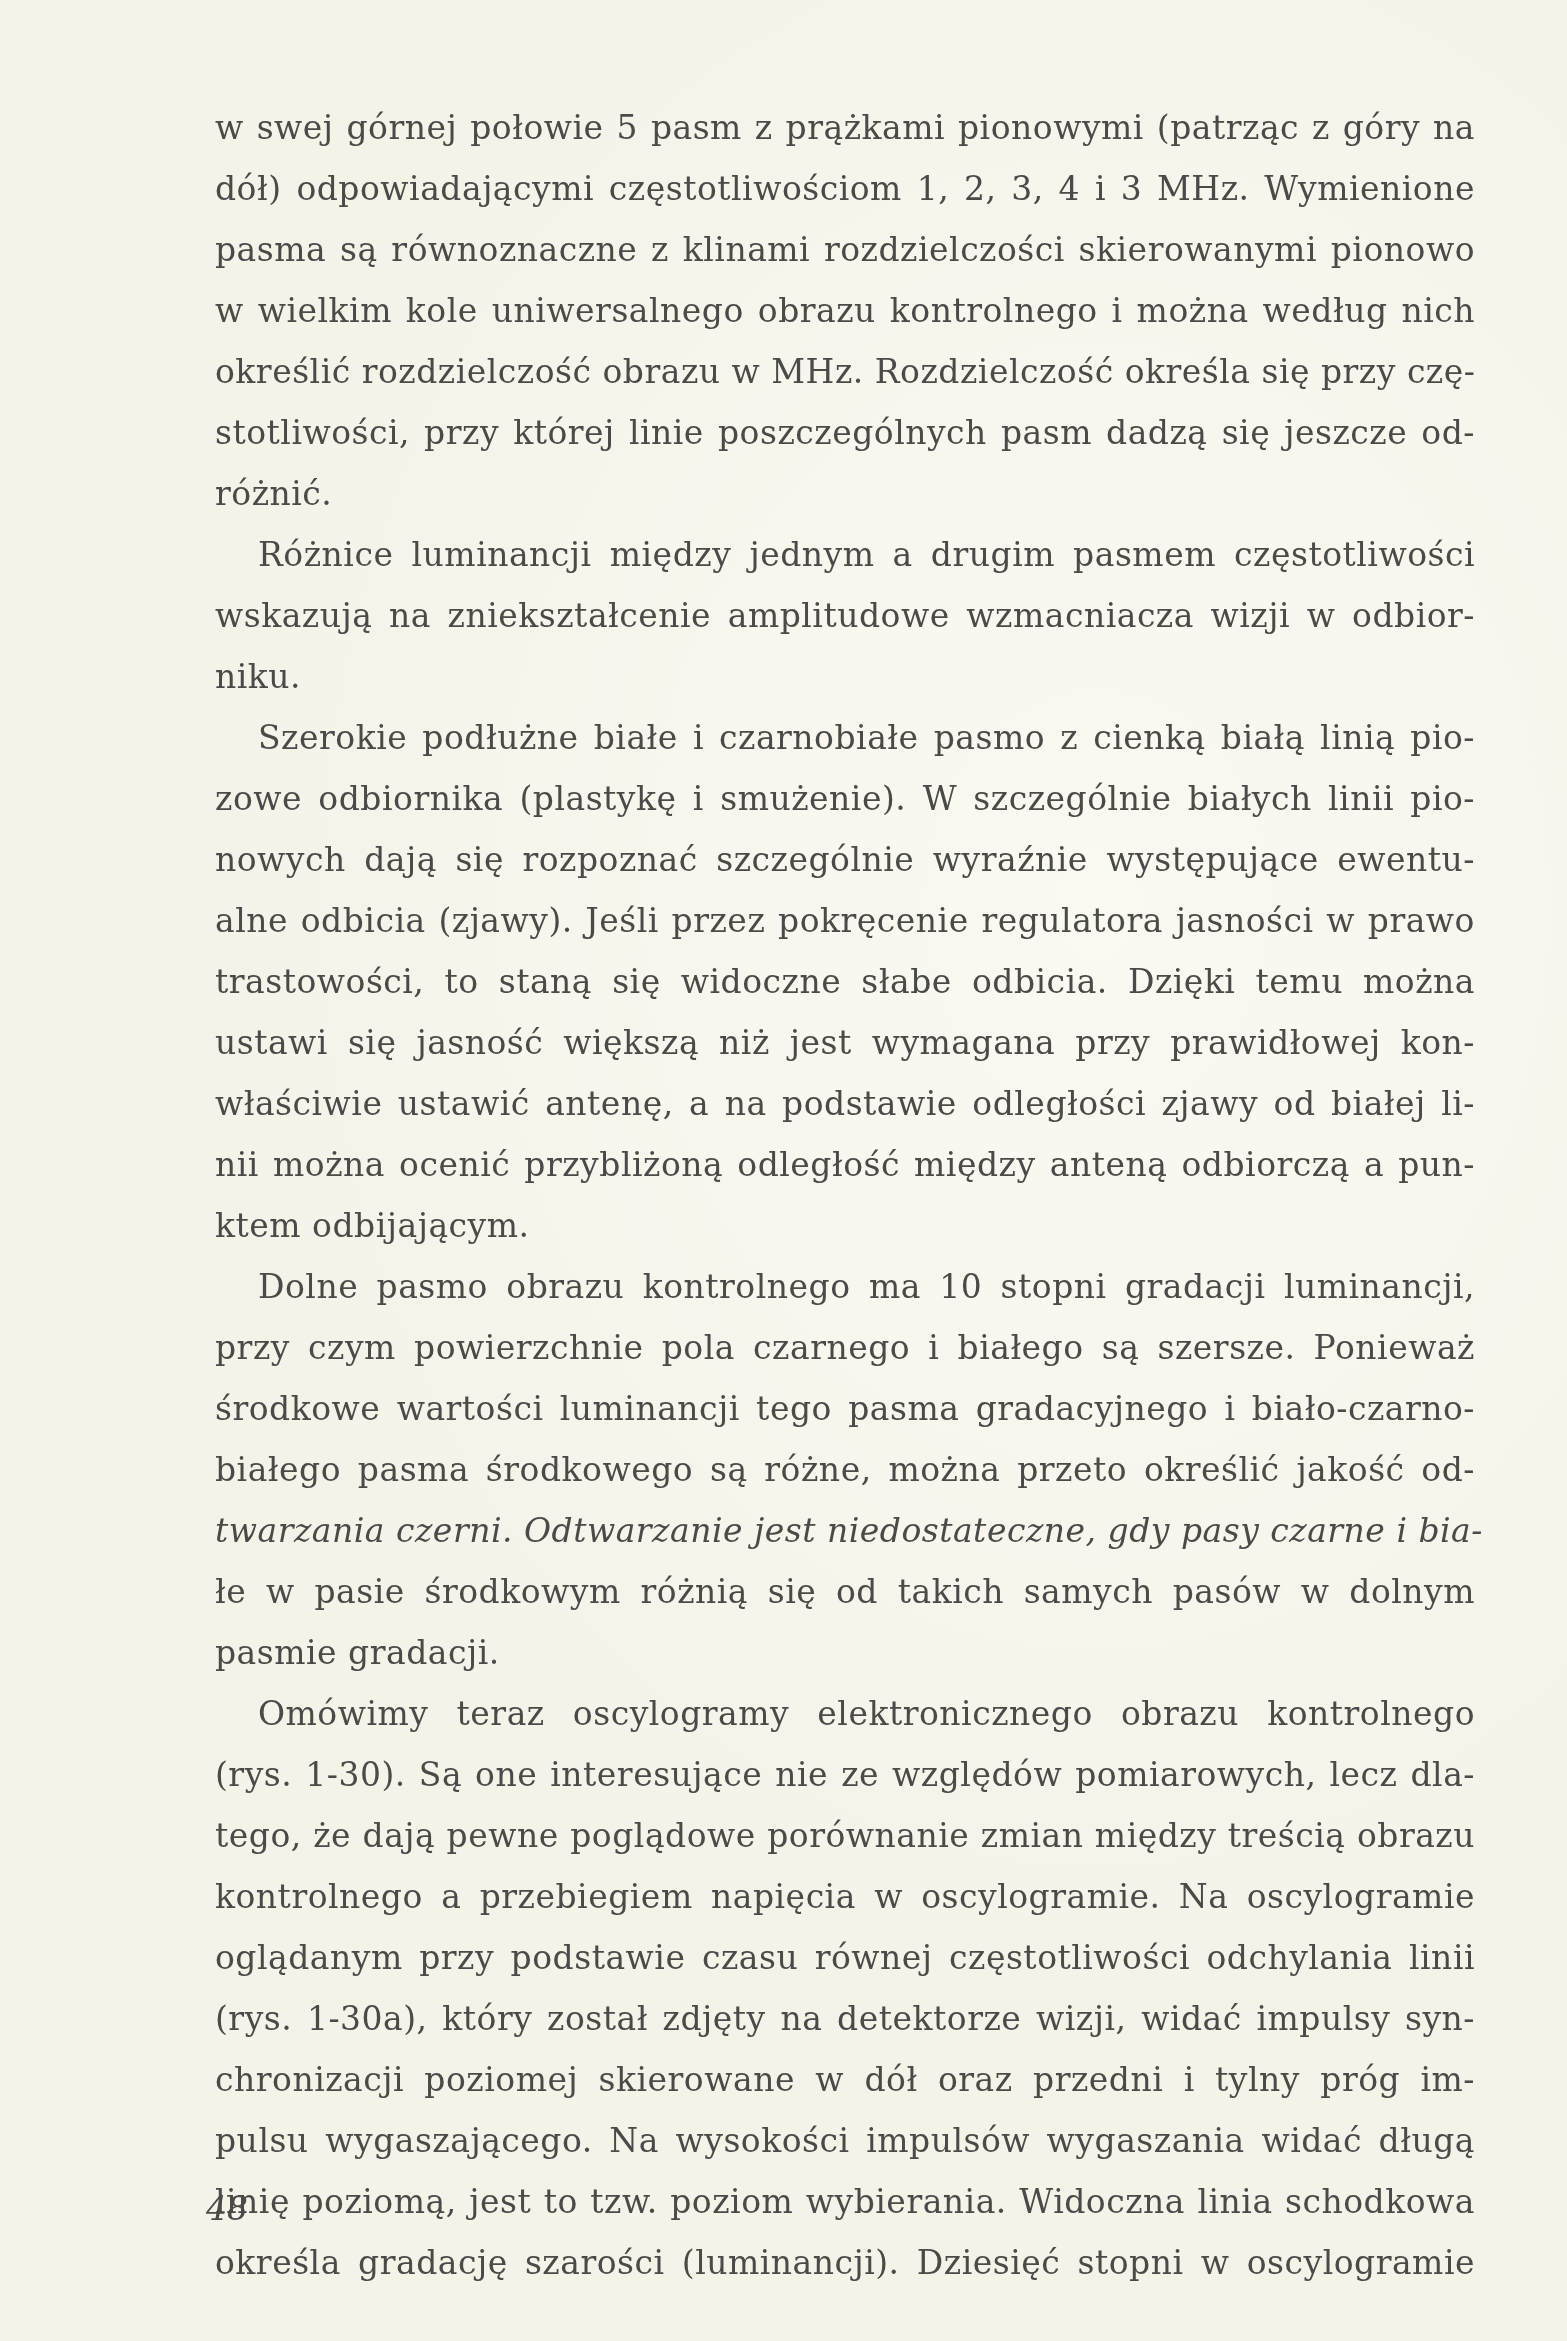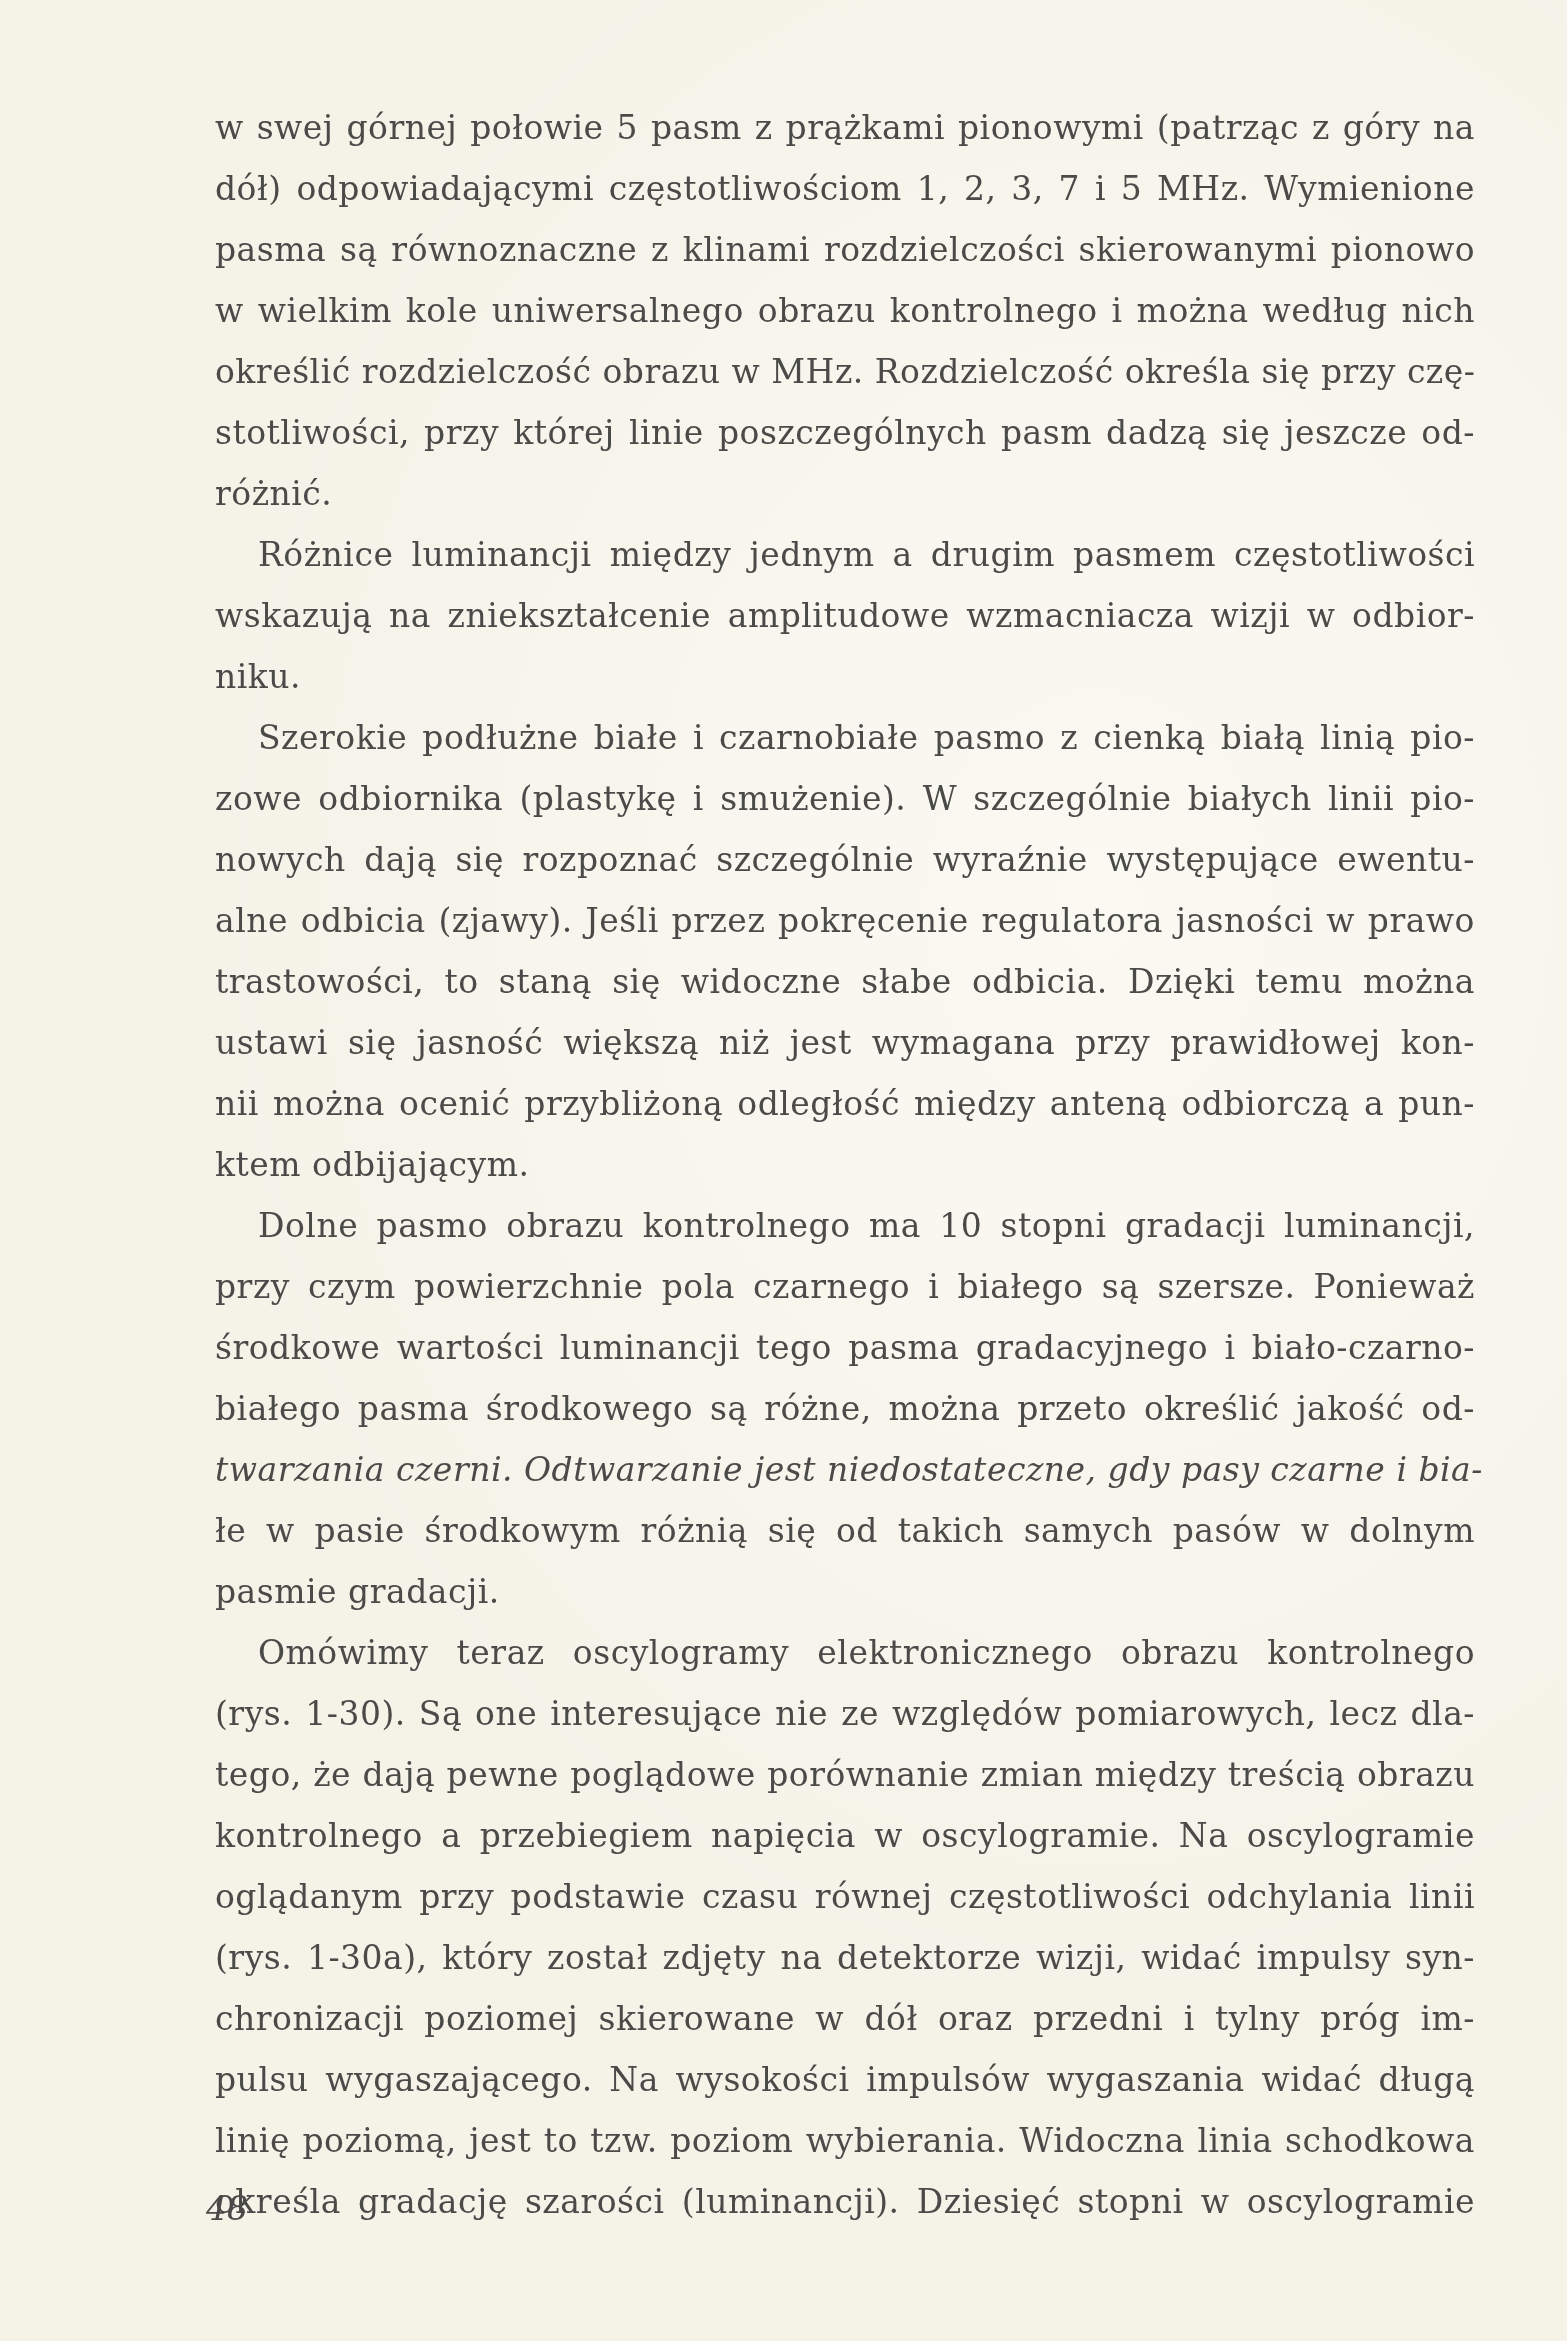--- a/index.html
+++ b/index.html
@@ -56,35 +56,36 @@
       color: #4a4a48;
       font-style: italic;
     }
   </style>
 </head>
 <body>
 
 <div class="page">
   <div class="text-block" id="text-block">
       <span class="line">w swej górnej połowie 5 pasm z prążkami pionowymi (patrząc z góry na</span>
-      <span class="line">dół) odpowiadającymi częstotliwościom 1, 2, 3, 7 i 5 MHz. Wymienione</span>
+      <span class="line">dół) odpowiadającymi częstotliwościom 1, 2, 3, 4 i 3 MHz. Wymienione</span>
       <span class="line">pasma są równoznaczne z klinami rozdzielczości skierowanymi pionowo</span>
       <span class="line">w wielkim kole uniwersalnego obrazu kontrolnego i można według nich</span>
       <span class="line">określić rozdzielczość obrazu w MHz. Rozdzielczość określa się przy czę-</span>
       <span class="line">stotliwości, przy której linie poszczególnych pasm dadzą się jeszcze od-</span>
       <span class="line last">różnić.</span>
       <span class="line indent">Różnice luminancji między jednym a drugim pasmem częstotliwości</span>
       <span class="line">wskazują na zniekształcenie amplitudowe wzmacniacza wizji w odbior-</span>
       <span class="line last">niku.</span>
       <span class="line indent">Szerokie podłużne białe i czarnobiałe pasmo z cienką białą linią pio-</span>
       <span class="line">zowe odbiornika (plastykę i smużenie). W szczególnie białych linii pio-</span>
       <span class="line">nowych dają się rozpoznać szczególnie wyraźnie występujące ewentu-</span>
       <span class="line">alne odbicia (zjawy). Jeśli przez pokręcenie regulatora jasności w prawo</span>
       <span class="line">trastowości, to staną się widoczne słabe odbicia. Dzięki temu można</span>
       <span class="line">ustawi się jasność większą niż jest wymagana przy prawidłowej kon-</span>
+      <span class="line">właściwie ustawić antenę, a na podstawie odległości zjawy od białej li-</span>
       <span class="line">nii można ocenić przybliżoną odległość między anteną odbiorczą a pun-</span>
       <span class="line last">ktem odbijającym.</span>
       <span class="line indent">Dolne pasmo obrazu kontrolnego ma 10 stopni gradacji luminancji,</span>
       <span class="line">przy czym powierzchnie pola czarnego i białego są szersze. Ponieważ</span>
       <span class="line">środkowe wartości luminancji tego pasma gradacyjnego i biało-czarno-</span>
       <span class="line">białego pasma środkowego są różne, można przeto określić jakość od-</span>
       <span class="line" style="letter-spacing: 0.5px; font-style: italic;">twarzania czerni. Odtwarzanie jest niedostateczne, gdy pasy czarne i bia-</span>
       <span class="line">łe w pasie środkowym różnią się od takich samych pasów w dolnym</span>
       <span class="line last">pasmie gradacji.</span>
       <span class="line indent">Omówimy teraz oscylogramy elektronicznego obrazu kontrolnego</span>

